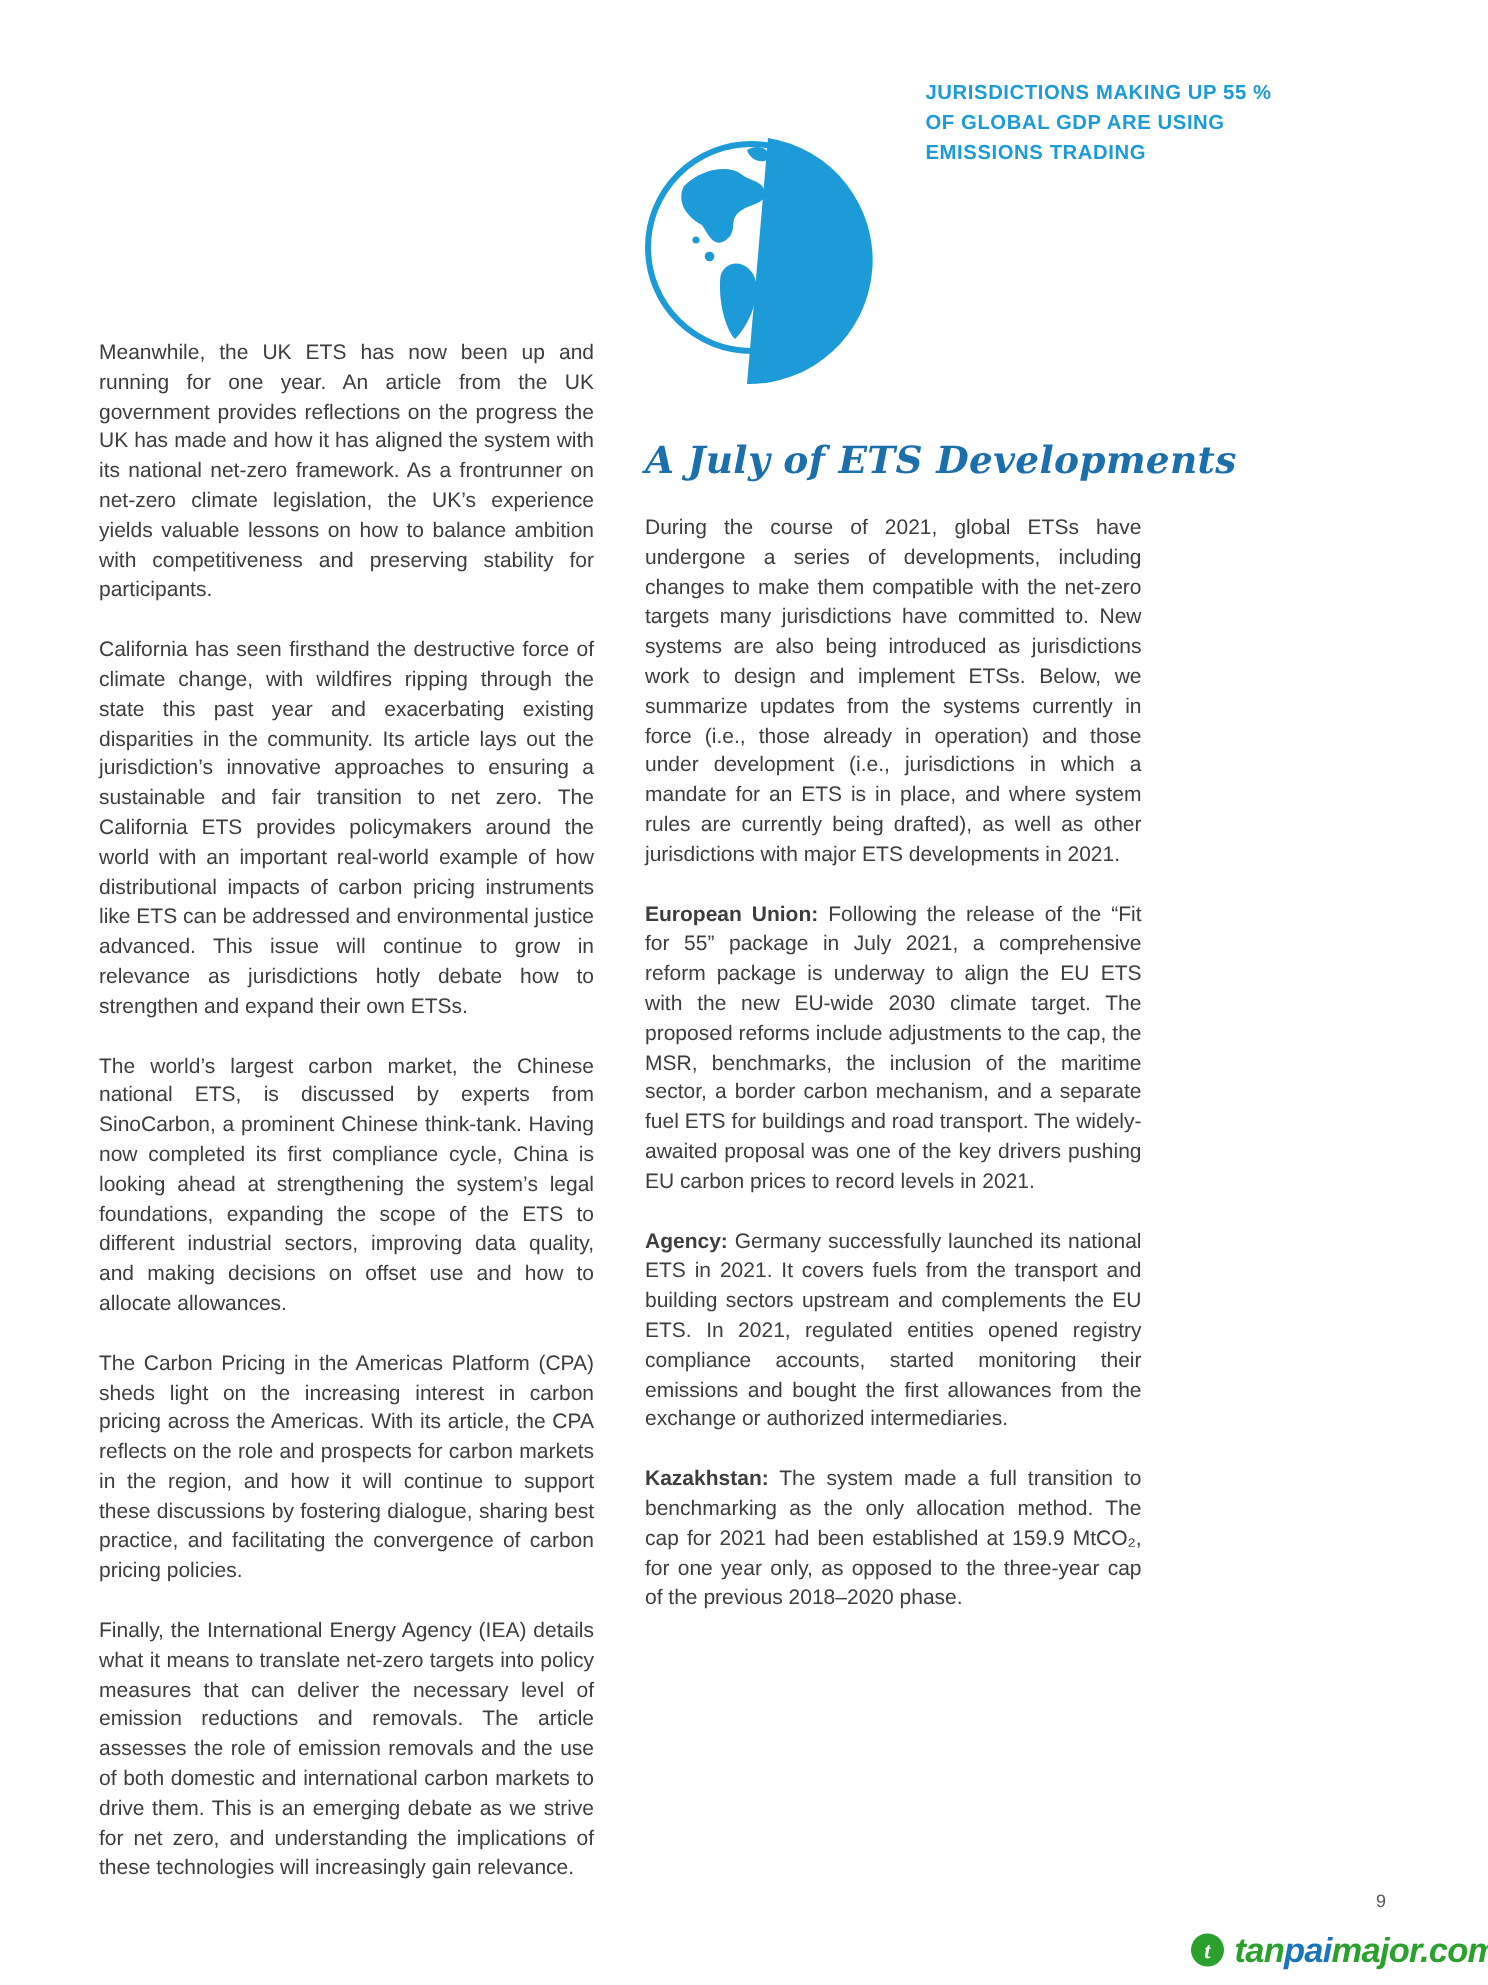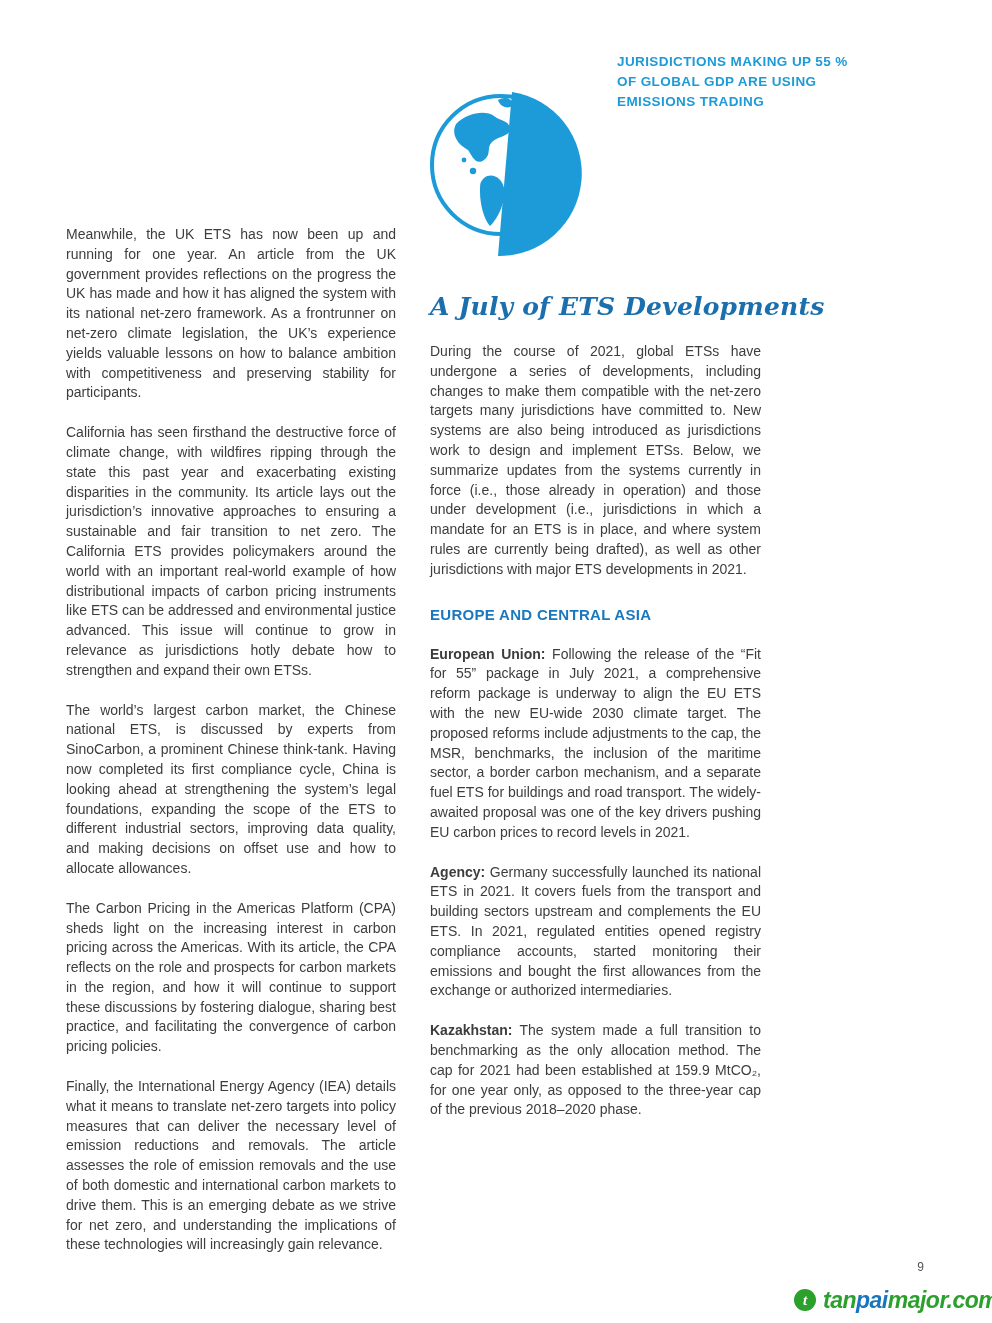--- a/index.html
+++ b/index.html
@@ -118,21 +118,20 @@
       <div>OF GLOBAL GDP ARE USING</div>
       <div>EMISSIONS TRADING</div>
     </div>
   </div>
 
   <h1 class="article-title">A July of ETS Developments</h1>
 
   <div class="right-col">
     <p class="intro">During the course of 2021, global ETSs have undergone a series of developments, including changes to make them compatible with the net-zero targets many jurisdictions have committed to. New systems are also being introduced as jurisdictions work to design and implement ETSs. Below, we summarize updates from the systems currently in force (i.e., those already in operation) and those under development (i.e., jurisdictions in which a mandate for an ETS is in place, and where system rules are currently being drafted), as well as other jurisdictions with major ETS developments in 2021.</p>
 
-    <h2 class="section-heading">EUROPE AND CENTRAL ASIA</h2>
 
     <p class="entry"><strong>European Union:</strong> <span>Following the release of the “Fit for 55” package in July 2021, a comprehensive reform package is underway to align the EU ETS with the new EU-wide 2030 climate target. The proposed reforms include adjustments to the cap, the MSR, benchmarks, the inclusion of the maritime sector, a border carbon mechanism, and a separate fuel ETS for buildings and road transport. The widely-awaited proposal was one of the key drivers pushing EU carbon prices to record levels in 2021.</span></p>
 
     <p class="entry"><strong>Agency:</strong> <span>Germany successfully launched its national ETS in 2021. It covers fuels from the transport and building sectors upstream and complements the EU ETS. In 2021, regulated entities opened registry compliance accounts, started monitoring their emissions and bought the first allowances from the exchange or authorized intermediaries.</span></p>
 
 
     <p class="entry"><strong>Kazakhstan:</strong> <span>The system made a full transition to benchmarking as the only allocation method. The cap for 2021 had been established at 159.9 MtCO₂, for one year only, as opposed to the three-year cap of the previous 2018–2020 phase.</span></p>
   </div>
 
   <div class="page-number">9</div>

